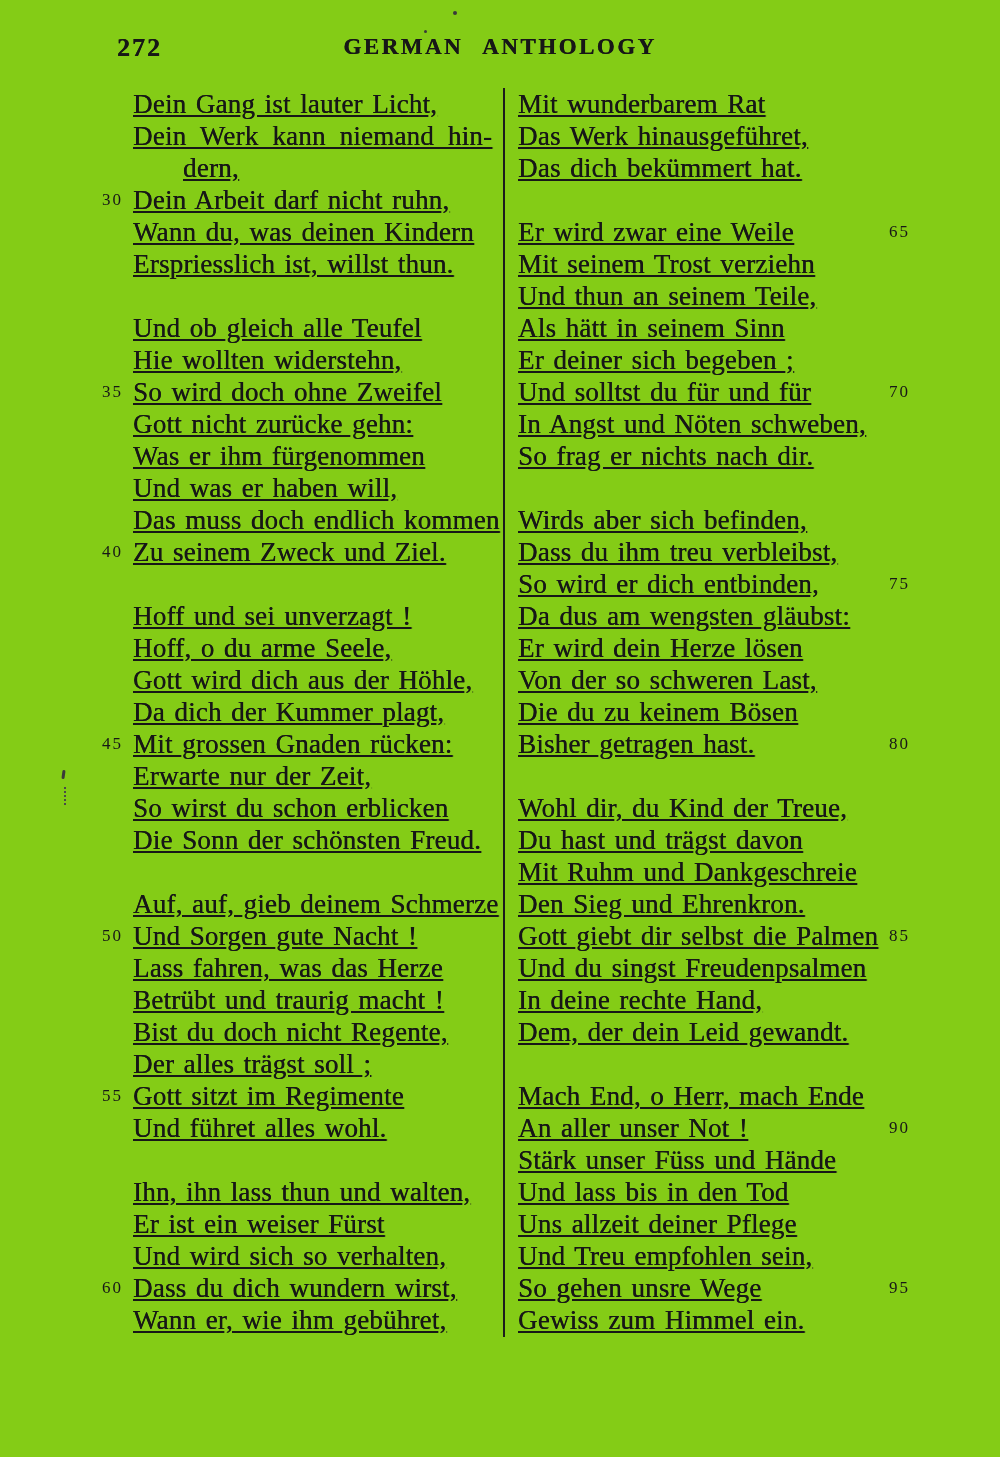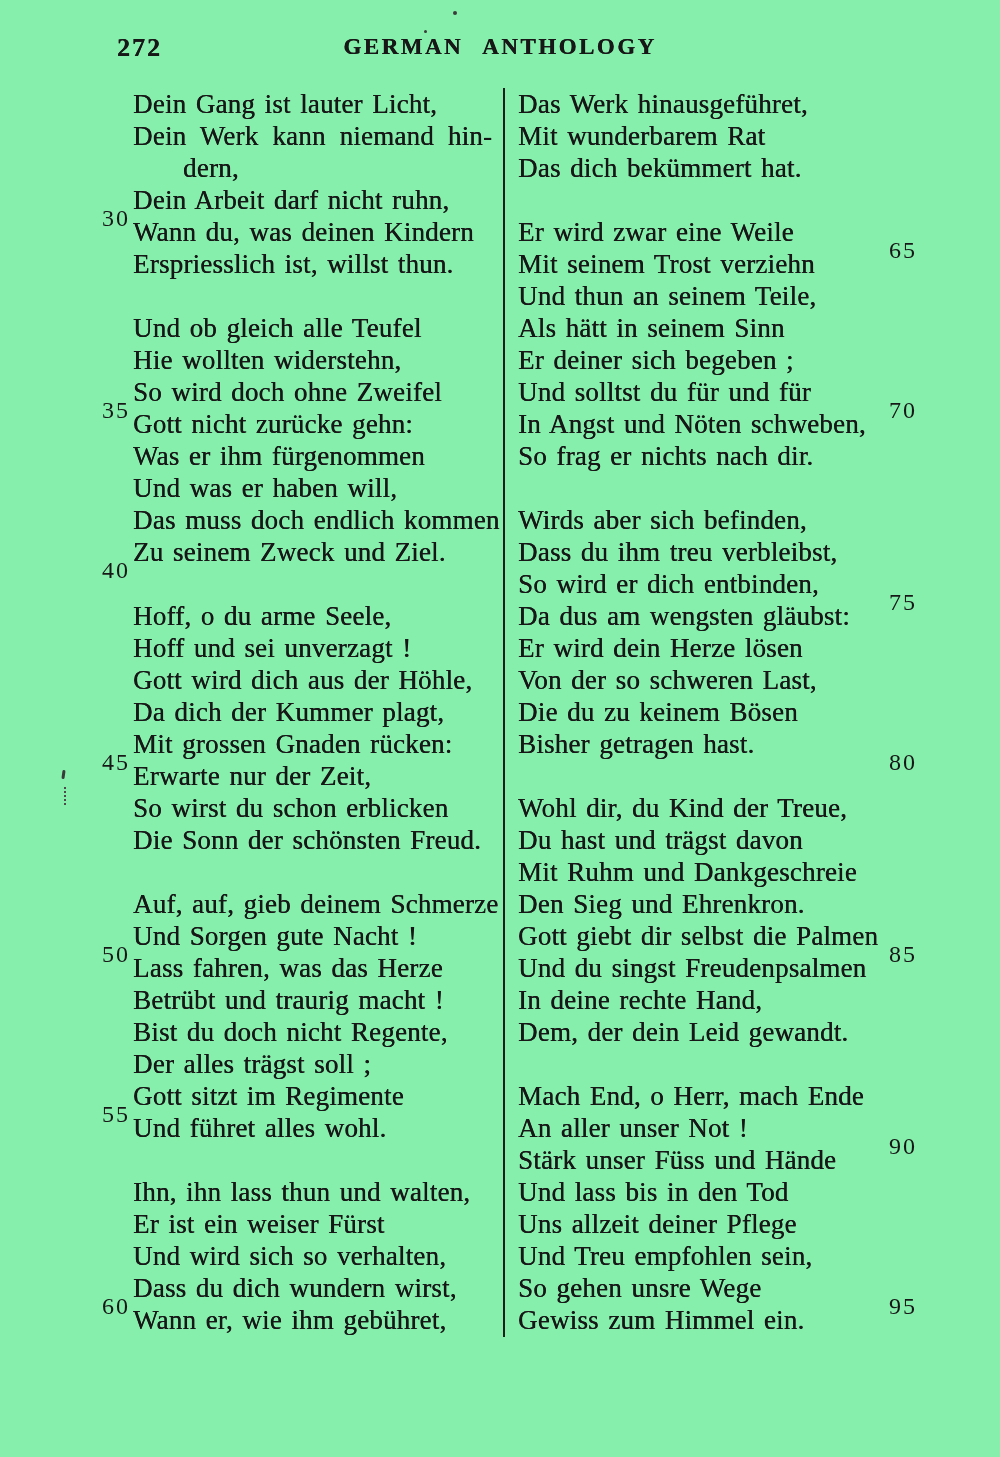--- a/index.html
+++ b/index.html
@@ -1,20 +1,20 @@
 <!DOCTYPE html>
 <html><head>
 <meta charset="utf-8">
 <style>
   html, body { margin: 0; padding: 0; background: #e8e8e8; }
   .page {
     position: relative;
     width: 1000px;
     height: 1457px;
-    background: #86efac;
+    background: #84cc16;
     font-family: "Liberation Serif", "DejaVu Serif", serif;
     color: #171717;
     overflow: hidden;
     text-shadow: 0.35px 0 0 currentColor; 
   }
   .pageno {
     position: absolute;
     top: 33px;
     left: 117px;
     font-size: 26px;
@@ -33,39 +33,39 @@
     word-spacing: 12px;
   }
   .divider {
     position: absolute;
     left: 503px;
     top: 88px;
     width: 2px;
     height: 1249px;
     background: #1d1d1d;
   }
-  .col { position: absolute; top: 88px; }
+  .col { position: absolute; top: 88px; text-decoration: underline; }
   .col-left  { left: 133px; width: 372px; }
   .col-right { left: 518px; width: 382px; }
   .stanza { margin-bottom: 32px; }
   .line {
     position: relative;
     height: 32px;
     line-height: 32px;
     font-size: 27px;
     white-space: nowrap;
     letter-spacing: 0.2px;
     word-spacing: 2.5px;
   }
   .line.indent { padding-left: 50px; }
   .line.wide { word-spacing: 7px; }
   .line-number {
     position: absolute;
-    top: 18px;
-    font-size: 24px;
+    top: 0;
+    font-size: 17px;
     line-height: 32px;
     letter-spacing: 2px;
     text-shadow: none;
   }
   .line-number.left  { left: -31px; }
   .line-number.right { left: 371px; }
   .speck { position: absolute; background: #3a3a3a; border-radius: 50%; }
   .speck-comma { left: 62px; top: 770px; width: 3px; height: 9px; border-radius: 2px; transform: rotate(8deg); }
   .speck-dots  { left: 64px; top: 787px; width: 0; height: 18px; background: transparent; border-left: 2px dotted #4a4a4a; border-radius: 0; }
   .speck-a { left: 453px; top: 11px; width: 4px; height: 4px; }
@@ -91,22 +91,22 @@
         <div class="line"><span class="line-text">Und ob gleich alle Teufel</span></div>
         <div class="line"><span class="line-text">Hie wollten widerstehn,</span></div>
         <div class="line"><span class="line-text">So wird doch ohne Zweifel</span><span class="line-number left">35</span></div>
         <div class="line"><span class="line-text">Gott nicht zurücke gehn:</span></div>
         <div class="line"><span class="line-text">Was er ihm fürgenommen</span></div>
         <div class="line"><span class="line-text">Und was er haben will,</span></div>
         <div class="line"><span class="line-text">Das muss doch endlich kommen</span></div>
         <div class="line"><span class="line-text">Zu seinem Zweck und Ziel.</span><span class="line-number left">40</span></div>
       </div>
       <div class="stanza">
+        <div class="line"><span class="line-text">Hoff und sei unverzagt !</span></div>
         <div class="line"><span class="line-text">Hoff, o du arme Seele,</span></div>
-        <div class="line"><span class="line-text">Hoff und sei unverzagt !</span></div>
         <div class="line"><span class="line-text">Gott wird dich aus der Höhle,</span></div>
         <div class="line"><span class="line-text">Da dich der Kummer plagt,</span></div>
         <div class="line"><span class="line-text">Mit grossen Gnaden rücken:</span><span class="line-number left">45</span></div>
         <div class="line"><span class="line-text">Erwarte nur der Zeit,</span></div>
         <div class="line"><span class="line-text">So wirst du schon erblicken</span></div>
         <div class="line"><span class="line-text">Die Sonn der schönsten Freud.</span></div>
       </div>
       <div class="stanza">
         <div class="line"><span class="line-text">Auf, auf, gieb deinem Schmerze</span></div>
         <div class="line"><span class="line-text">Und Sorgen gute Nacht !</span><span class="line-number left">50</span></div>
@@ -120,22 +120,22 @@
       <div class="stanza">
         <div class="line"><span class="line-text">Ihn, ihn lass thun und walten,</span></div>
         <div class="line"><span class="line-text">Er ist ein weiser Fürst</span></div>
         <div class="line"><span class="line-text">Und wird sich so verhalten,</span></div>
         <div class="line"><span class="line-text">Dass du dich wundern wirst,</span><span class="line-number left">60</span></div>
         <div class="line"><span class="line-text">Wann er, wie ihm gebühret,</span></div>
       </div>
     </div>
   <div class="col col-right" id="col-right">
       <div class="stanza">
+        <div class="line"><span class="line-text">Mit wunderbarem Rat</span></div>
         <div class="line"><span class="line-text">Das Werk hinausgeführet,</span></div>
-        <div class="line"><span class="line-text">Mit wunderbarem Rat</span></div>
         <div class="line"><span class="line-text">Das dich bekümmert hat.</span></div>
       </div>
       <div class="stanza">
         <div class="line"><span class="line-text">Er wird zwar eine Weile</span><span class="line-number right">65</span></div>
         <div class="line"><span class="line-text">Mit seinem Trost verziehn</span></div>
         <div class="line"><span class="line-text">Und thun an seinem Teile,</span></div>
         <div class="line"><span class="line-text">Als hätt in seinem Sinn</span></div>
         <div class="line"><span class="line-text">Er deiner sich begeben ;</span></div>
         <div class="line"><span class="line-text">Und solltst du für und für</span><span class="line-number right">70</span></div>
         <div class="line"><span class="line-text">In Angst und Nöten schweben,</span></div>

